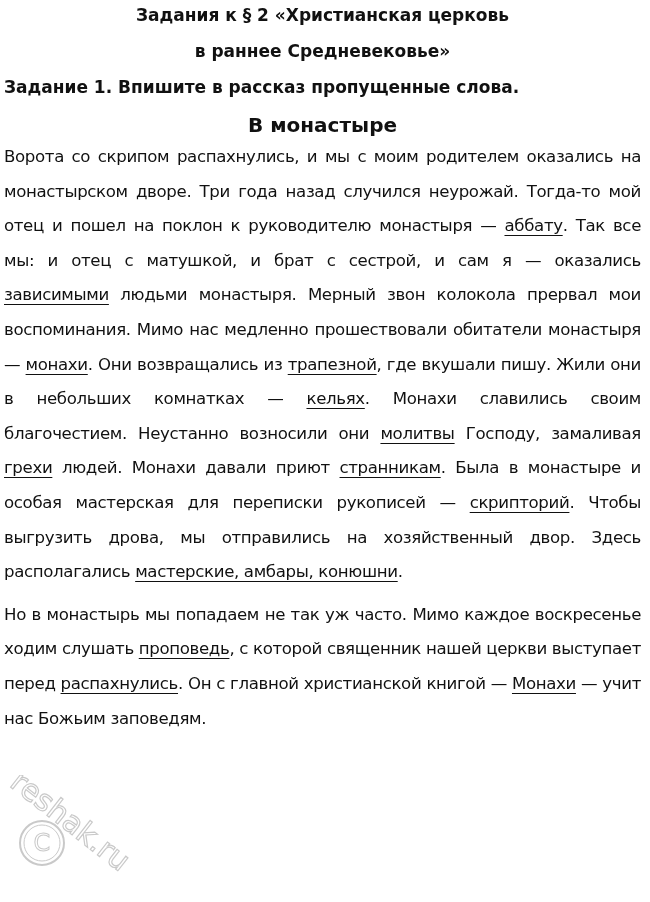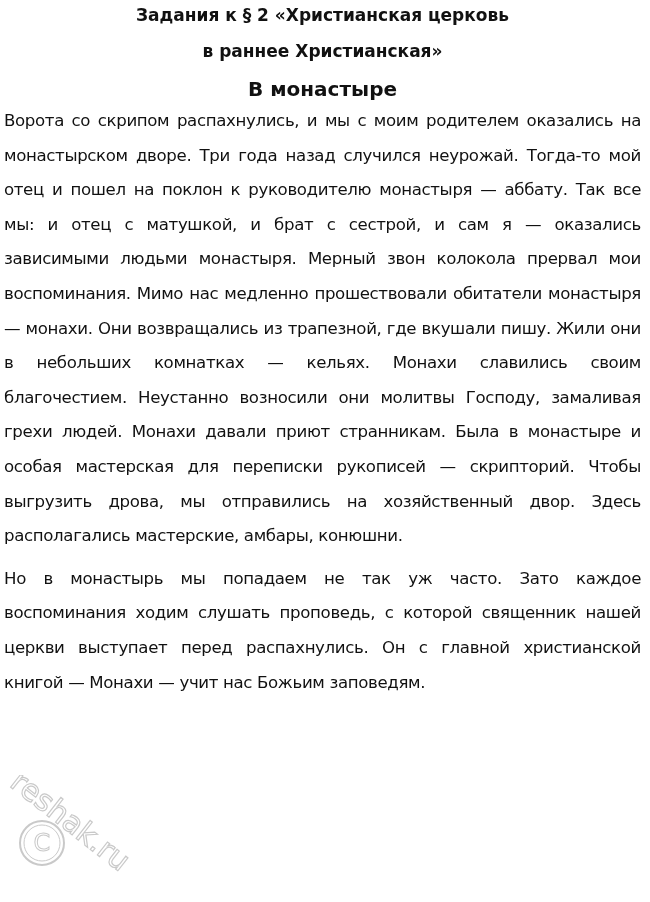--- a/index.html
+++ b/index.html
@@ -14,36 +14,37 @@
   }
   .title.l1 { padding-top: 4px; }
   .title.l2 { margin-top: 14px; }
   .task { font-weight: bold; font-size: 17px; margin: 14px 0 0 0; line-height: 22px; }
   .story-title { text-align: center; font-weight: bold; font-size: 20px; margin: 16px 0 0 0; line-height: 22px; }
   .para {
     font-size: 16.6px; line-height: 34.6px; text-align: justify; margin: 4px 0 0 0;
     letter-spacing: -0.35px;
   }
   .para + .para { margin-top: 8px; }
-  .u { text-underline-offset: 4px; text-decoration-thickness: 1px; }
+  .u { text-decoration: underline; text-underline-offset: 4px; text-decoration-thickness: 1px; }
   .watermark {
     position: absolute; left: 4px; top: 775px; width: 130px; height: 125px;
     pointer-events: none; opacity: 0.45;
   }
 </style>
 </head>
 <body>
 
 <div class="page">
   <h1 class="title l1">Задания к § 2 «Христианская церковь</h1>
-  <h1 class="title l2">в раннее  Христианская»</h1>
+  <h1 class="title l2">в раннее  Средневековье»</h1>
+  <h2 class="task">Задание 1. Впишите в рассказ пропущенные слова.</h2>
   <h3 class="story-title">В монастыре</h3>
 
   <p class="para"><span>Ворота со скрипом распахнулись, и мы с моим родителем оказались на монастырском дворе. Три года назад случился неурожай. Тогда-то мой отец и пошел на поклон к руководителю монастыря — </span><span class="u">аббату</span><span>. Так все мы: и отец с матушкой, и брат с сестрой, и сам я — оказались </span><span class="u">зависимыми</span><span> людьми монастыря. Мерный звон колокола прервал мои воспоминания. Мимо нас медленно прошествовали обитатели монастыря — </span><span class="u">монахи</span><span>. Они возвращались из </span><span class="u">трапезной</span><span>, где вкушали пишу. Жили они в небольших комнатках — </span><span class="u">кельях</span><span>. Монахи славились своим благочестием. Неустанно возносили они </span><span class="u">молитвы</span><span> Господу, замаливая </span><span class="u">грехи</span><span> людей. Монахи давали приют </span><span class="u">странникам</span><span>. Была в монастыре и особая мастерская для переписки рукописей — </span><span class="u">скрипторий</span><span>. Чтобы выгрузить дрова, мы отправились на хозяйственный двор. Здесь располагались </span><span class="u">мастерские, амбары, конюшни</span><span>.</span></p>
-  <p class="para"><span>Но в монастырь мы попадаем не так уж часто. Зато каждое воспоминания ходим слушать </span><span class="u">проповедь</span><span>, с которой священник нашей церкви выступает перед </span><span class="u">распахнулись</span><span>. Он с главной христианской книгой — </span><span class="u">Монахи</span><span> — учит нас Божьим заповедям.</span></p>
+  <p class="para"><span>Но в монастырь мы попадаем не так уж часто. Мимо каждое воскресенье ходим слушать </span><span class="u">проповедь</span><span>, с которой священник нашей церкви выступает перед </span><span class="u">распахнулись</span><span>. Он с главной христианской книгой — </span><span class="u">Монахи</span><span> — учит нас Божьим заповедям.</span></p>
 </div>
 
 <svg class="watermark" viewBox="0 0 130 125">
   <g>
     <circle cx="38" cy="68" r="22" fill="none" stroke="#888" stroke-width="2"></circle>
     <circle cx="38" cy="68" r="18" fill="none" stroke="#888" stroke-width="1"></circle>
     <text x="38" y="76" text-anchor="middle" font-size="24" fill="none" stroke="#888" stroke-width="1" font-family="DejaVu Sans, sans-serif">C</text>
   </g>
   <text x="2" y="22" font-size="30" fill="none" stroke="#888" stroke-width="1.2" font-family="DejaVu Sans, sans-serif" transform="rotate(38 20 20)">reshak.ru</text>
 </svg>

